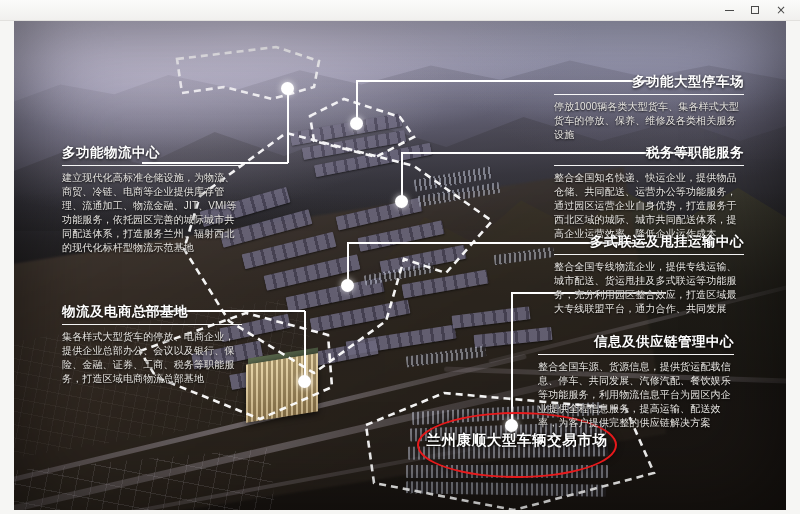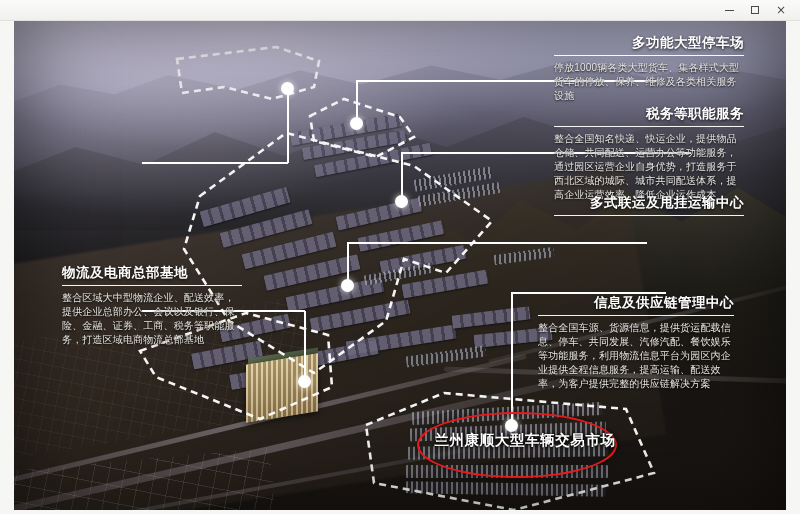--- a/index.html
+++ b/index.html
@@ -177,21 +177,21 @@
   }
   .leader {
     position: absolute;
     background: #ffffff;
     z-index: 21;
   }
   .leader.v { width: 1.6px; }
   .leader.h { height: 1.6px; }
 
   
-  .callout { position: absolute; z-index: 30; }
+  .callout { position: absolute; z-index: 30; margin-top: 39px; }
   .callout .c-title {
     font-size: 13.5px;
     font-weight: 700;
     color: #ffffff;
     letter-spacing: .5px;
     white-space: nowrap;
     text-shadow: 0 1px 3px rgba(0,0,0,.85);
     padding-bottom: 3px;
   }
   .callout .c-rule {
@@ -226,21 +226,20 @@
     left: 404px; top: 410px;
     width: 198px;
     text-align: center;
     font-size: 14.5px;
     font-weight: 700;
     color: #ffffff;
     letter-spacing: .6px;
     text-shadow: 0 1px 4px rgba(0,0,0,.95), 0 0 2px rgba(0,0,0,.9);
     z-index: 31;
     white-space: nowrap;
-    margin-left: 8px;
   }
 
   
   #haze {
     position: absolute; inset: 0;
     background:
       radial-gradient(ellipse 55% 40% at 18% 12%, rgba(214,206,222,.30), rgba(0,0,0,0) 70%),
       radial-gradient(ellipse 45% 35% at 88% 8%, rgba(150,150,178,.18), rgba(0,0,0,0) 70%);
     pointer-events: none;
   }
@@ -354,42 +353,48 @@
     <div class="leader h" style="left:128px;top:289px;width:163px;"></div>
     <div class="dot" style="left:284px;top:354px;"></div>
 
     <div class="leader v" style="left:497px;top:272px;height:132px;"></div>
     <div class="leader h" style="left:497px;top:271px;width:155px;"></div>
     <div class="dot" style="left:491px;top:398px;"></div>
 
     <div id="red-oval"></div>
     <div id="market-label">兰州康顺大型车辆交易市场</div>
 
+    <div class="callout left" style="left:48px; top:84px; width:180px;">
+      <div class="c-title">多功能物流中心</div>
+      <div class="c-rule"></div>
+      <div class="c-body">建立现代化高标准仓储设施，为物流、商贸、冷链、电商等企业提供库存管理、流通加工、物流金融、JIT、VMI等功能服务，依托园区完善的城际城市共同配送体系，打造服务兰州、辐射西北的现代化标杆型物流示范基地</div>
+    </div>
 
     <div class="callout left" style="left:48px; top:243px; width:180px;">
       <div class="c-title">物流及电商总部基地</div>
       <div class="c-rule"></div>
-      <div class="c-body">整合区域大中型物流企业、配送效率，提供企业总部办公、会议以及银行、保险、金融、证券、工商、税务等职能服务，打造区域电商物流总部基地</div>
+      <div class="c-body">集各样式大型货车的停放、电商企业，提供企业总部办公、会议以及银行、保险、金融、证券、工商、税务等职能服务，打造区域电商物流总部基地</div>
     </div>
 
     <div class="callout right" style="left:540px; top:13px; width:190px;">
       <div class="c-title">多功能大型停车场</div>
       <div class="c-rule"></div>
       <div class="c-body">停放1000辆各类大型货车、集各样式大型货车的停放、保养、维修及各类相关服务设施</div>
     </div>
 
     <div class="callout right" style="left:540px; top:84px; width:190px;">
       <div class="c-title">税务等职能服务</div>
       <div class="c-rule"></div>
       <div class="c-body">整合全国知名快递、快运企业，提供物品仓储、共同配送、运营办公等功能服务，通过园区运营企业自身优势，打造服务于西北区域的城际、城市共同配送体系，提高企业运营效率，降低企业运作成本</div>
     </div>
 
     <div class="callout right" style="left:540px; top:173px; width:190px;">
       <div class="c-title">多式联运及甩挂运输中心</div>
       <div class="c-rule"></div>
+      <div class="c-body">整合全国专线物流企业，提供专线运输、城市配送、货运甩挂及多式联运等功能服务，充分利用园区整合效应，打造区域最大专线联盟平台，通力合作、共同发展</div>
     </div>
 
     <div class="callout right" style="left:524px; top:273px; width:196px;">
       <div class="c-title">信息及供应链管理中心</div>
       <div class="c-rule"></div>
       <div class="c-body">整合全国车源、货源信息，提供货运配载信息、停车、共同发展、汽修汽配、餐饮娱乐等功能服务，利用物流信息平台为园区内企业提供全程信息服务，提高运输、配送效率，为客户提供完整的供应链解决方案</div>
     </div>
 
     <div id="haze"></div>
     <div id="vignette"></div>

